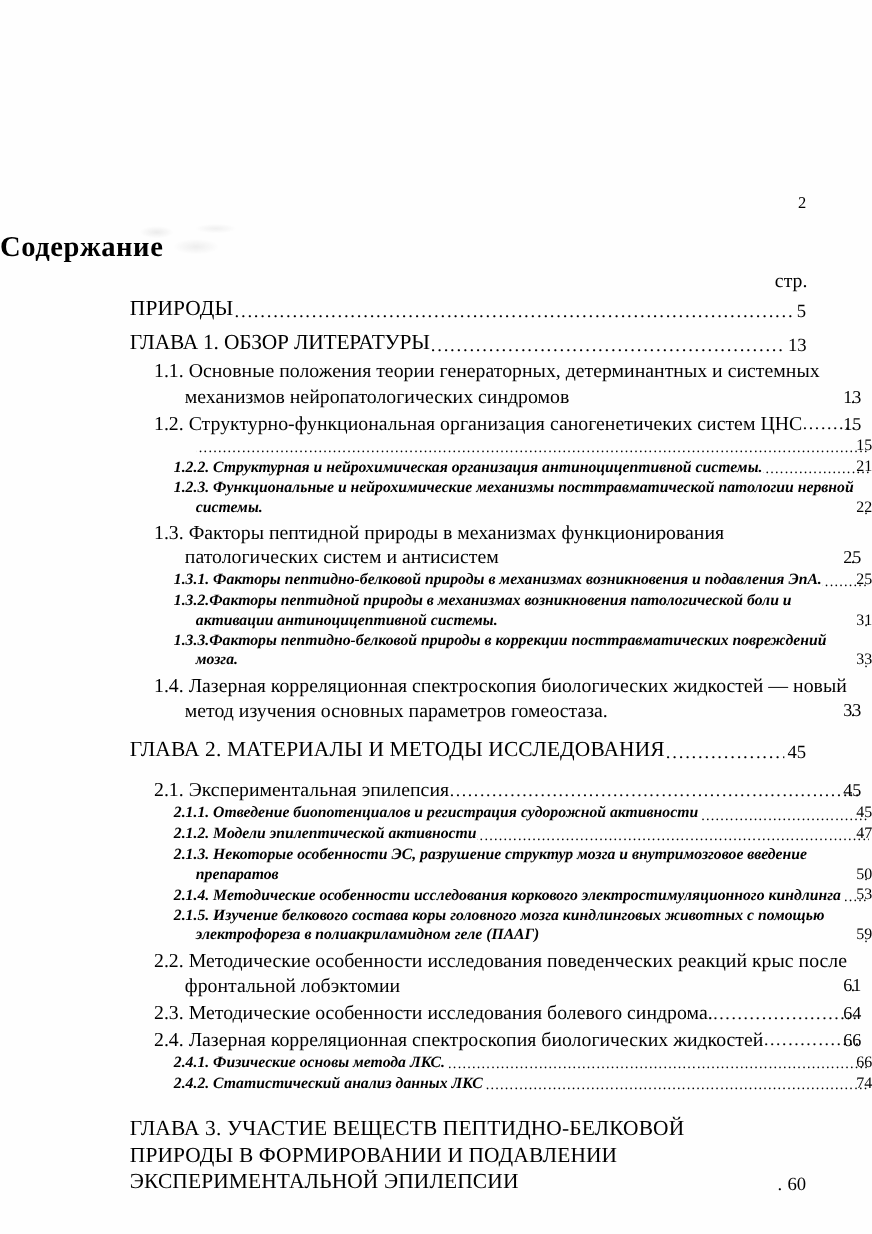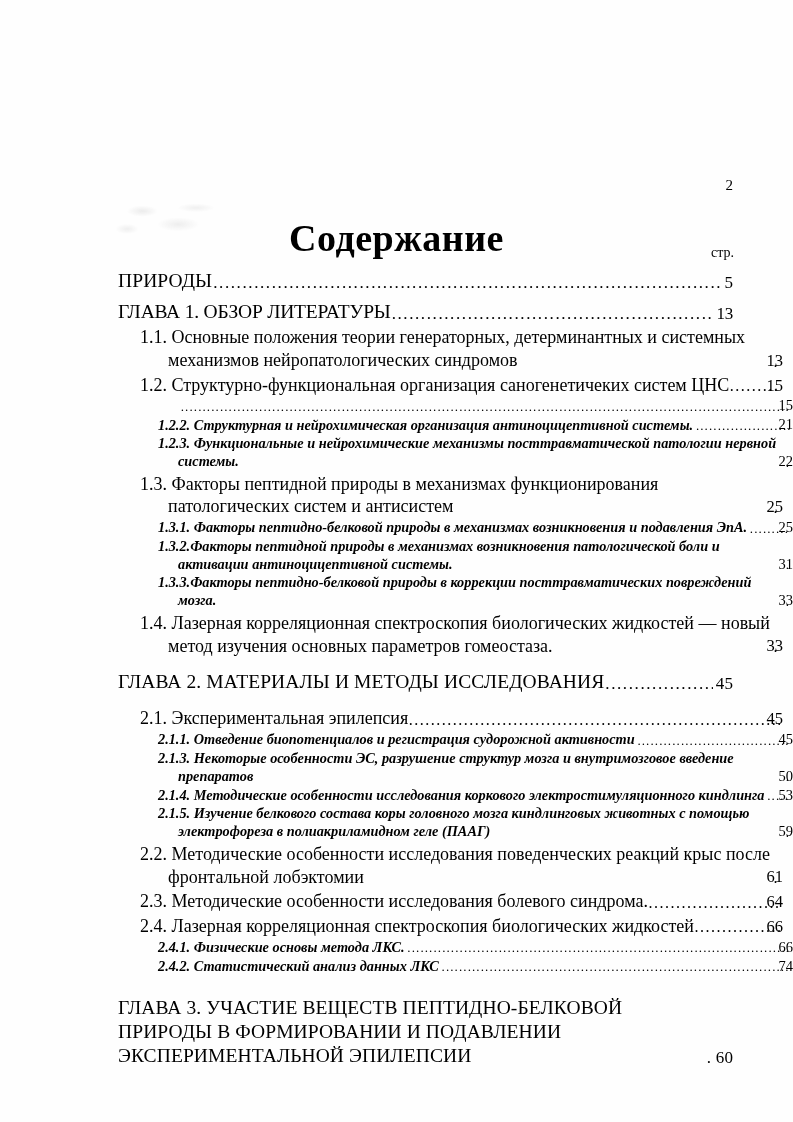--- a/index.html
+++ b/index.html
@@ -45,31 +45,31 @@
     right: 60px;
     font-size: 15px;
     line-height: 1;
   }
 
   .doc-title {
     position: absolute;
     top: 194px;
     left: 0;
     right: 0;
-    text-align: center;
-    font-size: 38px;
+    text-align: left;
+    font-size: 26px;
     line-height: 1.05;
     letter-spacing: .5px;
   }
 
   .col-head {
     position: absolute;
     top: 246px;
     right: 59px;
-    font-size: 14px;
+    font-size: 18px;
     line-height: 1;
   }
 
   .toc {
     position: absolute;
     left: 118px;
     top: 262px;
     width: 615px;
   }
 
@@ -229,20 +229,25 @@
         <span class="txt">2.1. Экспериментальная эпилепсия</span>
         <span class="leader"></span>
         <span class="pg">45</span>
       </div>
       <div class="entry lvl2 hang2">
         <span class="txt">2.1.1. Отведение биопотенциалов и регистрация судорожной активности</span>
         <span class="leader"></span>
         <span class="pg">45</span>
       </div>
       <div class="entry lvl2 hang2">
+        <span class="txt">2.1.2. Модели эпилептической активности</span>
+        <span class="leader"></span>
+        <span class="pg">47</span>
+      </div>
+      <div class="entry lvl2 hang2">
         <span class="txt">2.1.3. Некоторые особенности ЭС, разрушение структур мозга и внутримозговое введение препаратов</span>
         <span class="leader"></span>
         <span class="pg">50</span>
       </div>
       <div class="entry lvl2 hang2">
         <span class="txt">2.1.4. Методические особенности исследования коркового электростимуляционного киндлинга</span>
         <span class="leader"></span>
         <span class="pg">53</span>
       </div>
       <div class="entry lvl2 hang2">

